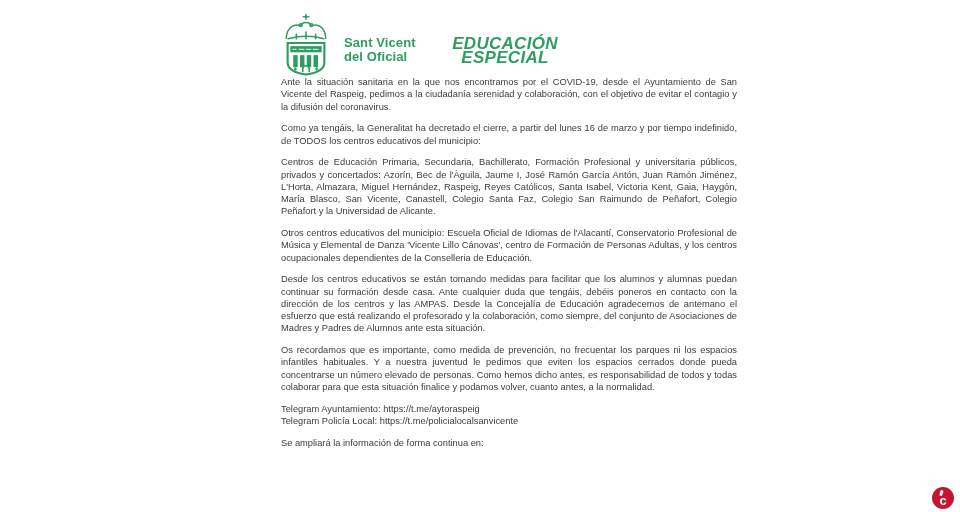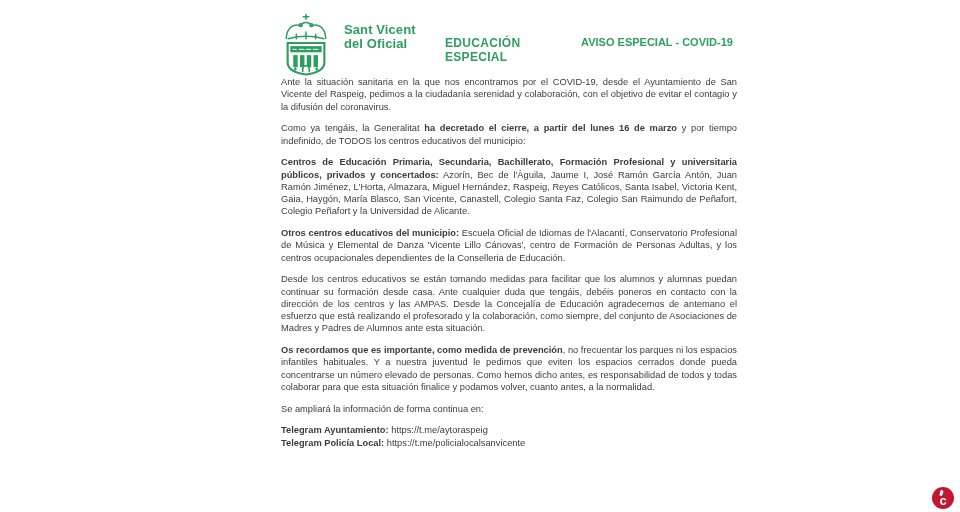--- a/index.html
+++ b/index.html
@@ -9,31 +9,31 @@
     --background:#ffffff;
   }
   *{box-sizing:border-box;margin:0;padding:0;}
   html,body{background:#fff;}
   body{font-family:"Liberation Sans","DejaVu Sans",sans-serif;}
   .canvas{position:relative;width:960px;height:512px;background:var(--background);overflow:hidden;}
 
   
   .brand{position:absolute;left:277px;top:12px;display:flex;gap:9px;}
   .crest{width:58px;height:64px;}
-  .brand-name{margin-top:11px;font-size:13px;font-weight:bold;color:var(--brand-green);line-height:14px;letter-spacing:.1px;}
-  .dept{position:absolute;left:445px;top:37px;width:120px;text-align:left;
-        font-size:12px;font-weight:bold;color:var(--brand-green);line-height:13.5px;letter-spacing:.3px;}
+  .brand-name{margin-top:24px;font-size:13px;font-weight:bold;color:var(--brand-green);line-height:14px;letter-spacing:.1px;}
+  .dept{position:absolute;left:445px;top:37px;width:120px;text-align:center;
+        font-size:17px;font-weight:bold;color:var(--brand-green);line-height:13.5px;letter-spacing:.3px;font-style:italic;}
   .notice{position:absolute;left:568px;top:36px;width:178px;text-align:center;
         font-size:11px;font-weight:bold;color:var(--brand-green);line-height:13.5px;}
 
   
   .doc{position:absolute;left:281px;top:76px;width:456px;
        font-size:9.3px;line-height:12.25px;color:var(--body-text);text-align:justify;}
   .doc p{margin:0 0 9.5px 0;}
-  .doc .b{font-weight:bold;}
+  .doc .b{font-weight:normal;}
   .doc .lnk{color:var(--body-text);text-decoration:none;}
 
   
   .mark{position:absolute;left:932px;top:487px;width:22px;height:22px;border-radius:50%;
         background:var(--watermark-red);color:#fff;font-weight:bold;font-size:13px;
         display:flex;align-items:flex-end;justify-content:center;line-height:17px;}
   .mark .tick{position:absolute;top:2.5px;left:8px;width:3px;height:5.5px;background:#fff;
         border-radius:2px;transform:rotate(18deg);}
 </style>
 </head>
@@ -74,33 +74,32 @@
         <div>del Oficial</div>
       </div>
     </div>
 
     <div class="dept">
       <div>EDUCACIÓN</div>
       <div>ESPECIAL</div>
     </div>
 
     <div class="notice">
-      <div>AVISO ESPECIAL - COVID-19</div>
     </div>
   </header>
 
   <main class="doc">
       <p><span>Ante la situación sanitaria en la que nos encontramos por el COVID-19, desde el Ayuntamiento de San Vicente del Raspeig, pedimos a la ciudadanía serenidad y colaboración, con el objetivo de evitar el contagio y la difusión del coronavirus.</span></p>
       <p><span>Como ya tengáis, la Generalitat </span><span class="b">ha decretado el cierre, a partir del lunes 16 de marzo</span><span> y por tiempo indefinido, de TODOS los centros educativos del municipio:</span></p>
       <p><span class="b">Centros de Educación Primaria, Secundaria, Bachillerato, Formación Profesional y universitaria públicos, privados y concertados:</span><span> Azorín, Bec de l'Àguila, Jaume I, José Ramón García Antón, Juan Ramón Jiménez, L'Horta, Almazara, Miguel Hernández, Raspeig, Reyes Católicos, Santa Isabel, Victoria Kent, Gaia, Haygón, María Blasco, San Vicente, Canastell, Colegio Santa Faz, Colegio San Raimundo de Peñafort, Colegio Peñafort y la Universidad de Alicante.</span></p>
       <p><span class="b">Otros centros educativos del municipio:</span><span> Escuela Oficial de Idiomas de l'Alacantí, Conservatorio Profesional de Música y Elemental de Danza 'Vicente Lillo Cánovas', centro de Formación de Personas Adultas, y los centros ocupacionales dependientes de la Conselleria de Educación.</span></p>
       <p><span>Desde los centros educativos se están tomando medidas para facilitar que los alumnos y alumnas puedan continuar su formación desde casa. Ante cualquier duda que tengáis, debéis poneros en contacto con la dirección de los centros y las AMPAS. Desde la Concejalía de Educación agradecemos de antemano el esfuerzo que está realizando el profesorado y la colaboración, como siempre, del conjunto de Asociaciones de Madres y Padres de Alumnos ante esta situación.</span></p>
       <p><span class="b">Os recordamos que es importante, como medida de prevención</span><span>, no frecuentar los parques ni los espacios infantiles habituales. Y a nuestra juventud le pedimos que eviten los espacios cerrados donde pueda concentrarse un número elevado de personas. Como hemos dicho antes, es responsabilidad de todos y todas colaborar para que esta situación finalice y podamos volver, cuanto antes, a la normalidad.</span></p>
+      <p><span class="b">Telegram Ayuntamiento:</span><span class="lnk"> https://t.me/aytoraspeig</span><br><span class="b">Telegram Policía Local:</span><span class="lnk"> https://t.me/policialocalsanvicente</span></p>
       <p><span>Se ampliará la información de forma continua en:</span></p>
-      <p><span class="b">Telegram Ayuntamiento:</span><span class="lnk"> https://t.me/aytoraspeig</span><br><span class="b">Telegram Policía Local:</span><span class="lnk"> https://t.me/policialocalsanvicente</span></p>
     </main>
 
   <div class="mark">
     <span class="tick"></span>
     <span>c</span>
   </div>
 
 </div>
 
 </body></html>

